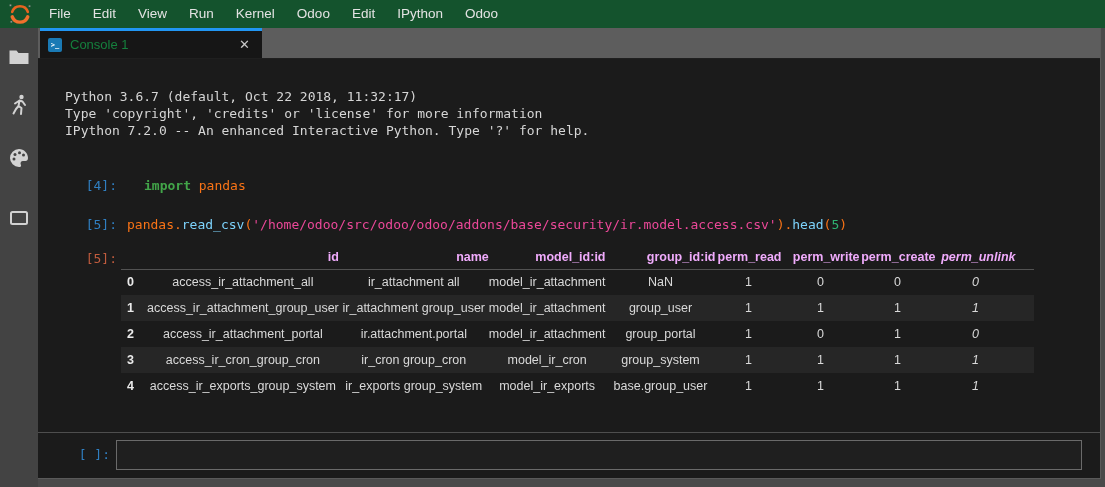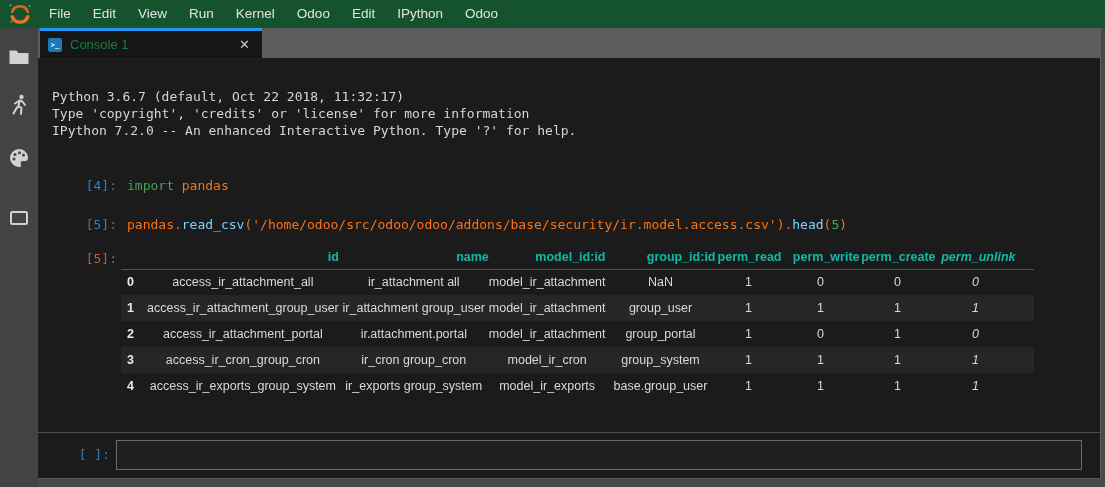--- a/index.html
+++ b/index.html
@@ -26,37 +26,37 @@
                  display:flex; align-items:center; padding-left:8px; }
   #tab-console .tab-icon { width:14px; height:14px; background:#1a7ab5; border-radius:2px;
         color:#fff; font-family:"DejaVu Sans Mono", monospace; font-size:7px; font-weight:bold;
         display:flex; align-items:center; justify-content:center; }
   #tab-console .tab-label { color:#15803d; font-size:13px; margin-left:8px; }
   #tab-console .tab-close { margin-left:auto; margin-right:12px; color:#c9c9c9; font-size:13px; cursor:pointer; }
 
   
   #content { position:relative; width:100%; height:419px; background:#1b1b1b;
              font-family:"DejaVu Sans Mono", monospace; font-size:13px; color:#d6d6d6; }
-  #banner { position:absolute; left:14px; top:29px; line-height:17px; white-space:pre; }
+  #banner { position:absolute; left:27px; top:29px; line-height:17px; white-space:pre; }
   .code-line { position:absolute; left:0; right:0; display:flex; white-space:pre; }
   #cell-0 { top:119px; } #cell-1 { top:158px; }
   .prompt-in  { flex:0 0 79px; text-align:right; color:#307fc1; }
   .prompt-out { flex:0 0 79px; text-align:right; color:#bf5b3d; padding-top:5px; }
   .code-src { margin-left:10px; }
   .tok-plain { color:#f97316; }
-  .tok-keyword { color:#42a549; font-weight:normal; }
+  .tok-keyword { color:#42a549; font-weight:bold;margin-left:17px; }
   .tok-func { color:#7dd3fc; }
-  .tok-string { color:#f97316; }
+  .tok-string { color:#ec4899; }
   .tok-number { color:#2eb272; }
 
   
   #out-row { position:absolute; left:0; top:187px; display:flex; }
   #df { margin-left:4px; border-collapse:collapse; table-layout:fixed;
         font-family:"Liberation Sans", sans-serif; font-size:12.5px; color:#d9d9d9; }
-  #df th { font-weight:bold; color:#14b8a6; text-align:right; height:23px; vertical-align:middle;
+  #df th { font-weight:bold; color:#f0abfc; text-align:right; height:23px; vertical-align:middle;
            border-bottom:1px solid #525252; }
   #df td { text-align:center; height:26px; vertical-align:middle; }
   #df th:first-child, #df td:first-child { text-align:left; padding-left:6px; font-weight:bold; color:#eaeaea; }
   #df td:last-child, #df th:last-child { padding-right:18px;font-style:italic; }
   #df tr.stripe { background:#262626; }
 
   
   #separator { position:absolute; left:0; top:373px; width:100%; height:1px; background:#4e4e4e; }
   #input-row { position:absolute; left:0; top:381px; display:flex; align-items:center; }
   .prompt-empty { flex:0 0 72px; text-align:right; color:#307fc1; line-height:30px; }

